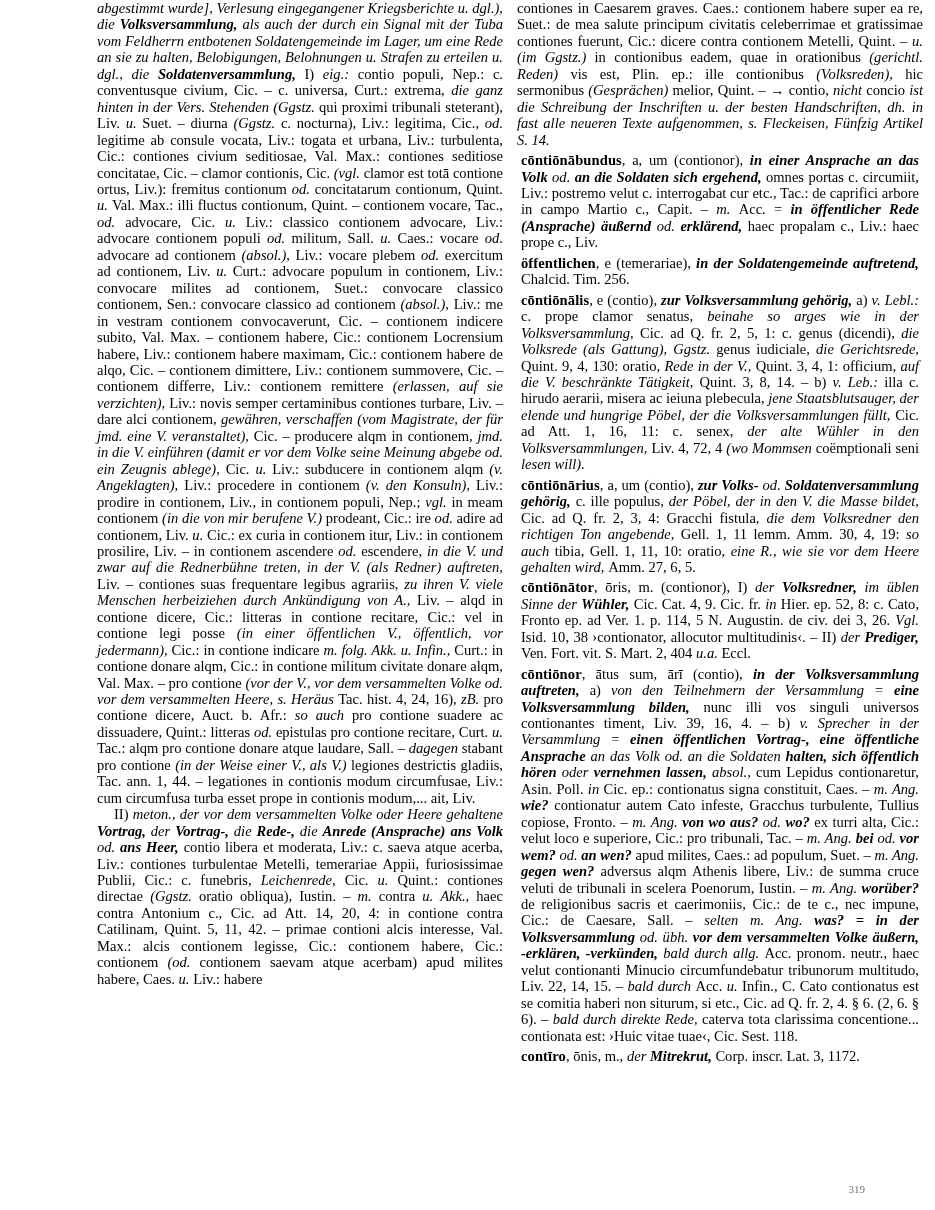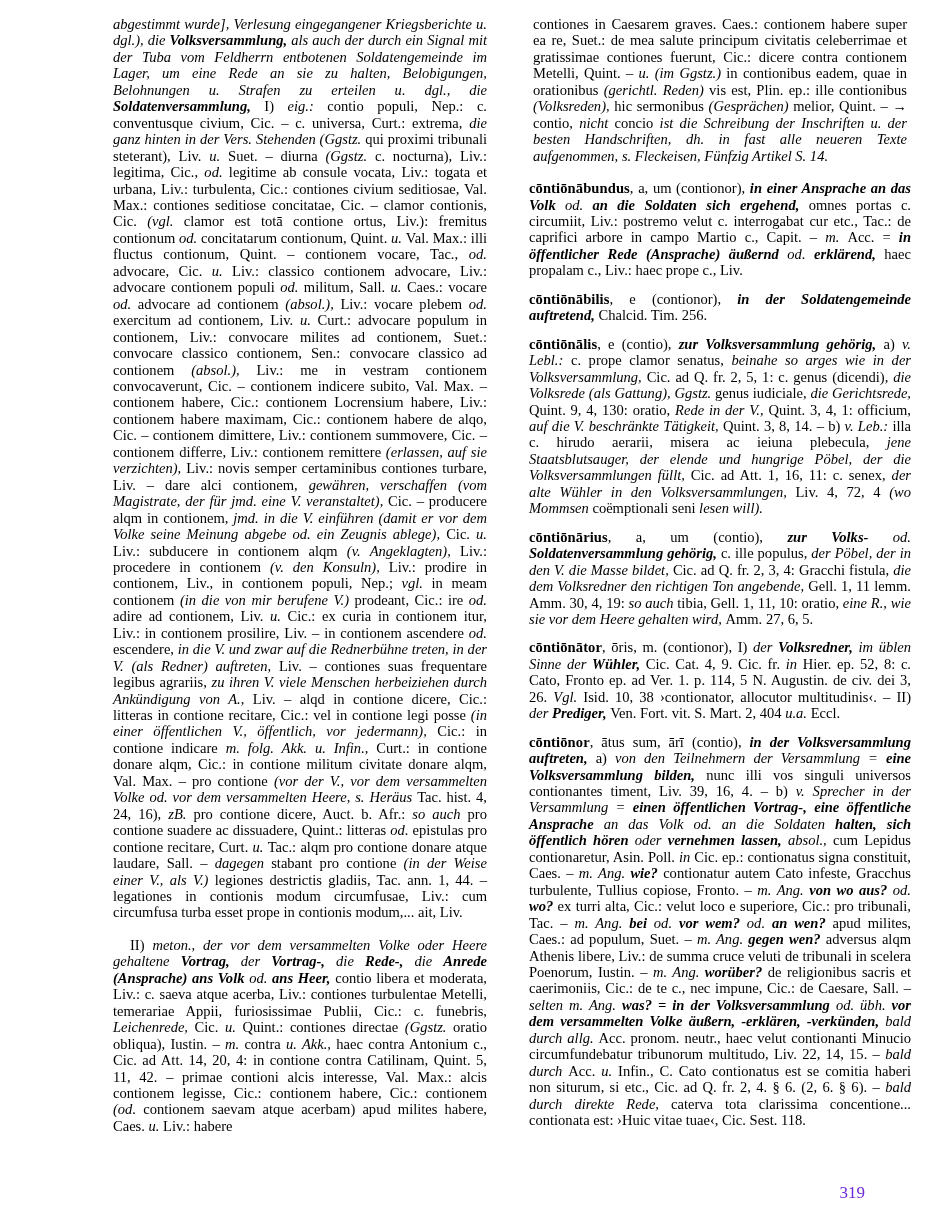--- a/index.html
+++ b/index.html
@@ -34,72 +34,73 @@
     text-justify: inter-word;
     hyphens: manual;
   }
   .col-left {
     margin-left: 97px;
   }
   .col-right {
     margin-left: 14px;
   }
   .block {
-    margin: 16px;
+    margin: 0;
     padding: 0;
     text-indent: 0;
   }
   .block.indent {
     text-indent: 17px;
   }
   .entry {
-    margin: 12px;
+    margin: 4px;
     padding: 0;
     text-indent: 0;
   }
   .hw {
     font-weight: bold;
     font-style: normal;
     letter-spacing: 0.1px;
   }
   .i {
     font-style: italic;
   }
   .bi {
     font-style: italic;
     font-weight: bold;
   }
   .pageno {
     position: absolute;
     right: 70px;
     top: 1183px;
-    font-size: 17px;
+    font-size: 11px;
     font-family: "Liberation Serif", "DejaVu Serif", serif;
-    color: #6d28d9;
+    color: #737373;
   }
 </style>
 </head>
 <body>
 
 <div class="page">
 
   <div class="columns">
 
     <div class="col col-left" id="col-left">
         <p class="block"><span class="i">abgestimmt wurde], Verlesung eingegangener Kriegsberichte u. dgl.), die </span><span class="bi">Volksversammlung,</span><span class="i"> als auch der durch ein Signal mit der Tuba vom Feldherrn entbotenen Soldatengemeinde im Lager, um eine Rede an sie zu halten, Belobigungen, Belohnungen u. Strafen zu erteilen u. dgl., die </span><span class="bi">Soldatenversammlung,</span><span> I) </span><span class="i">eig.: </span><span>contio populi, Nep.: c. conventusque civium, Cic. – c. universa, Curt.: extrema, </span><span class="i">die ganz hinten in der Vers. Stehenden (Ggstz. </span><span>qui proximi tribunali steterant), Liv. </span><span class="i">u. </span><span>Suet. – diurna </span><span class="i">(Ggstz. </span><span>c. nocturna), Liv.: legitima, Cic., </span><span class="i">od. </span><span>legitime ab consule vocata, Liv.: togata et urbana, Liv.: turbulenta, Cic.: contiones civium seditiosae, Val. Max.: contiones seditiose concitatae, Cic. – clamor contionis, Cic. </span><span class="i">(vgl. </span><span>clamor est totā contione ortus, Liv.): fremitus contionum </span><span class="i">od. </span><span>concitatarum contionum, Quint. </span><span class="i">u. </span><span>Val. Max.: illi fluctus contionum, Quint. – contionem vocare, Tac., </span><span class="i">od. </span><span>advocare, Cic. </span><span class="i">u. </span><span>Liv.: classico contionem advocare, Liv.: advocare contionem populi </span><span class="i">od. </span><span>militum, Sall. </span><span class="i">u. </span><span>Caes.: vocare </span><span class="i">od. </span><span>advocare ad contionem </span><span class="i">(absol.), </span><span>Liv.: vocare plebem </span><span class="i">od. </span><span>exercitum ad contionem, Liv. </span><span class="i">u. </span><span>Curt.: advocare populum in contionem, Liv.: convocare milites ad contionem, Suet.: convocare classico contionem, Sen.: convocare classico ad contionem </span><span class="i">(absol.), </span><span>Liv.: me in vestram contionem convocaverunt, Cic. – contionem indicere subito, Val. Max. – contionem habere, Cic.: contionem Locrensium habere, Liv.: contionem habere maximam, Cic.: contionem habere de alqo, Cic. – contionem dimittere, Liv.: contionem summovere, Cic. – contionem differre, Liv.: contionem remittere </span><span class="i">(erlassen, auf sie verzichten), </span><span>Liv.: novis semper certaminibus contiones turbare, Liv. – dare alci contionem, </span><span class="i">gewähren, verschaffen (vom Magistrate, der für jmd. eine V. veranstaltet), </span><span>Cic. – producere alqm in contionem, </span><span class="i">jmd. in die V. einführen (damit er vor dem Volke seine Meinung abgebe od. ein Zeugnis ablege), </span><span>Cic. </span><span class="i">u. </span><span>Liv.: subducere in contionem alqm </span><span class="i">(v. Angeklagten), </span><span>Liv.: procedere in contionem </span><span class="i">(v. den Konsuln), </span><span>Liv.: prodire in contionem, Liv., in contionem populi, Nep.; </span><span class="i">vgl. </span><span>in meam contionem </span><span class="i">(in die von mir berufene V.) </span><span>prodeant, Cic.: ire </span><span class="i">od. </span><span>adire ad contionem, Liv. </span><span class="i">u. </span><span>Cic.: ex curia in contionem itur, Liv.: in contionem prosilire, Liv. – in contionem ascendere </span><span class="i">od. </span><span>escendere, </span><span class="i">in die V. und zwar auf die Rednerbühne treten, in der V. (als Redner) auftreten, </span><span>Liv. – contiones suas frequentare legibus agrariis, </span><span class="i">zu ihren V. viele Menschen herbeiziehen durch Ankündigung von A., </span><span>Liv. – alqd in contione dicere, Cic.: litteras in contione recitare, Cic.: vel in contione legi posse </span><span class="i">(in einer öffentlichen V., öffentlich, vor jedermann), </span><span>Cic.: in contione indicare </span><span class="i">m. folg. Akk. u. Infin., </span><span>Curt.: in contione donare alqm, Cic.: in contione militum civitate donare alqm, Val. Max. – pro contione </span><span class="i">(vor der V., vor dem versammelten Volke od. vor dem versammelten Heere, s. Heräus </span><span>Tac. hist. 4, 24, 16), </span><span class="i">zB. </span><span>pro contione dicere, Auct. b. Afr.: </span><span class="i">so auch </span><span>pro contione suadere ac dissuadere, Quint.: litteras </span><span class="i">od. </span><span>epistulas pro contione recitare, Curt. </span><span class="i">u. </span><span>Tac.: alqm pro contione donare atque laudare, Sall. – </span><span class="i">dagegen </span><span>stabant pro contione </span><span class="i">(in der Weise einer V., als V.) </span><span>legiones destrictis gladiis, Tac. ann. 1, 44. – legationes in contionis modum circumfusae, Liv.: cum circumfusa turba esset prope in contionis modum,... ait, Liv.</span></p>
         <p class="block indent"><span>II) </span><span class="i">meton., der vor dem versammelten Volke oder Heere gehaltene </span><span class="bi">Vortrag,</span><span class="i"> der </span><span class="bi">Vortrag-,</span><span class="i"> die </span><span class="bi">Rede-,</span><span class="i"> die </span><span class="bi">Anrede (Ansprache) ans Volk </span><span class="i">od. </span><span class="bi">ans Heer, </span><span>contio libera et moderata, Liv.: c. saeva atque acerba, Liv.: contiones turbulentae Metelli, temerariae Appii, furiosissimae Publii, Cic.: c. funebris, </span><span class="i">Leichenrede, </span><span>Cic. </span><span class="i">u. </span><span>Quint.: contiones directae </span><span class="i">(Ggstz. </span><span>oratio obliqua), Iustin. – </span><span class="i">m. </span><span>contra </span><span class="i">u. Akk., </span><span>haec contra Antonium c., Cic. ad Att. 14, 20, 4: in contione contra Catilinam, Quint. 5, 11, 42. – primae contioni alcis interesse, Val. Max.: alcis contionem legisse, Cic.: contionem habere, Cic.: contionem </span><span class="i">(od. </span><span>contionem saevam atque acerbam) apud milites habere, Caes. </span><span class="i">u. </span><span>Liv.: habere</span></p>
       </div>
 
     <div class="col col-right" id="col-right">
         <p class="block"><span>contiones in Caesarem graves. Caes.: contionem habere super ea re, Suet.: de mea salute principum civitatis celeberrimae et gratissimae contiones fuerunt, Cic.: dicere contra contionem Metelli, Quint. – </span><span class="i">u. (im Ggstz.) </span><span>in contionibus eadem, quae in orationibus </span><span class="i">(gerichtl. Reden) </span><span>vis est, Plin. ep.: ille contionibus </span><span class="i">(Volksreden), </span><span>hic sermonibus </span><span class="i">(Gesprächen) </span><span>melior, Quint. – → contio, </span><span class="i">nicht </span><span>concio </span><span class="i">ist die Schreibung der Inschriften u. der besten Handschriften, dh. in fast alle neueren Texte aufgenommen, s. Fleckeisen, Fünfzig Artikel S. 14.</span></p>
         <p class="block entry"><span class="hw">cōntiōnābundus</span><span>, a, um (contionor), </span><span class="bi">in einer Ansprache an das Volk </span><span class="i">od. </span><span class="bi">an die Soldaten sich ergehend, </span><span>omnes portas c. circumiit, Liv.: postremo velut c. interrogabat cur etc., Tac.: de caprifici arbore in campo Martio c., Capit. – </span><span class="i">m. </span><span>Acc. = </span><span class="bi">in öffentlicher Rede (Ansprache) äußernd </span><span class="i">od. </span><span class="bi">erklärend, </span><span>haec propalam c., Liv.: haec prope c., Liv.</span></p>
-        <p class="block entry"><span class="hw">cōntiōnābilis</span><span>, e (contionor), </span><span class="bi">in der Soldatengemeinde auftretend, </span><span>Chalcid. Tim. 256.</span></p>
+        <p class="block entry"><span class="hw">öffentlichen</span><span>, e (temerariae), </span><span class="bi">in der Soldatengemeinde auftretend, </span><span>Chalcid. Tim. 256.</span></p>
         <p class="block entry"><span class="hw">cōntiōnālis</span><span>, e (contio), </span><span class="bi">zur Volksversammlung gehörig, </span><span>a) </span><span class="i">v. Lebl.: </span><span>c. prope clamor senatus, </span><span class="i">beinahe so arges wie in der Volksversammlung, </span><span>Cic. ad Q. fr. 2, 5, 1: c. genus (dicendi), </span><span class="i">die Volksrede (als Gattung), Ggstz. </span><span>genus iudiciale, </span><span class="i">die Gerichtsrede, </span><span>Quint. 9, 4, 130: oratio, </span><span class="i">Rede in der V., </span><span>Quint. 3, 4, 1: officium, </span><span class="i">auf die V. beschränkte Tätigkeit, </span><span>Quint. 3, 8, 14. – b) </span><span class="i">v. Leb.: </span><span>illa c. hirudo aerarii, misera ac ieiuna plebecula, </span><span class="i">jene Staatsblutsauger, der elende und hungrige Pöbel, der die Volksversammlungen füllt, </span><span>Cic. ad Att. 1, 16, 11: c. senex, </span><span class="i">der alte Wühler in den Volksversammlungen, </span><span>Liv. 4, 72, 4 </span><span class="i">(wo Mommsen </span><span>coëmptionali seni </span><span class="i">lesen will).</span></p>
         <p class="block entry"><span class="hw">cōntiōnārius</span><span>, a, um (contio), </span><span class="bi">zur Volks- </span><span class="i">od. </span><span class="bi">Soldatenversammlung gehörig, </span><span>c. ille populus, </span><span class="i">der Pöbel, der in den V. die Masse bildet, </span><span>Cic. ad Q. fr. 2, 3, 4: Gracchi fistula, </span><span class="i">die dem Volksredner den richtigen Ton angebende, </span><span>Gell. 1, 11 lemm. Amm. 30, 4, 19: </span><span class="i">so auch </span><span>tibia, Gell. 1, 11, 10: oratio, </span><span class="i">eine R., wie sie vor dem Heere gehalten wird, </span><span>Amm. 27, 6, 5.</span></p>
         <p class="block entry"><span class="hw">cōntiōnātor</span><span>, ōris, m. (contionor), I) </span><span class="i">der </span><span class="bi">Volksredner, </span><span class="i">im üblen Sinne der </span><span class="bi">Wühler, </span><span>Cic. Cat. 4, 9. Cic. fr. </span><span class="i">in </span><span>Hier. ep. 52, 8: c. Cato, Fronto ep. ad Ver. 1. p. 114, 5 N. Augustin. de civ. dei 3, 26. </span><span class="i">Vgl. </span><span>Isid. 10, 38 ›contionator, allocutor multitudinis‹. – II) </span><span class="i">der </span><span class="bi">Prediger, </span><span>Ven. Fort. vit. S. Mart. 2, 404 </span><span class="i">u.a. </span><span>Eccl.</span></p>
         <p class="block entry"><span class="hw">cōntiōnor</span><span>, ātus sum, ārī (contio), </span><span class="bi">in der Volksversammlung auftreten, </span><span>a) </span><span class="i">von den Teilnehmern der Versammlung = </span><span class="bi">eine Volksversammlung bilden, </span><span>nunc illi vos singuli universos contionantes timent, Liv. 39, 16, 4. – b) </span><span class="i">v. Sprecher in der Versammlung = </span><span class="bi">einen öffentlichen Vortrag-, eine öffentliche Ansprache </span><span class="i">an das Volk od. an die Soldaten </span><span class="bi">halten, sich öffentlich hören </span><span class="i">oder </span><span class="bi">vernehmen lassen, </span><span class="i">absol., </span><span>cum Lepidus contionaretur, Asin. Poll. </span><span class="i">in </span><span>Cic. ep.: contionatus signa constituit, Caes. – </span><span class="i">m. Ang. </span><span class="bi">wie? </span><span>contionatur autem Cato infeste, Gracchus turbulente, Tullius copiose, Fronto. – </span><span class="i">m. Ang. </span><span class="bi">von wo aus? </span><span class="i">od. </span><span class="bi">wo? </span><span>ex turri alta, Cic.: velut loco e superiore, Cic.: pro tribunali, Tac. – </span><span class="i">m. Ang. </span><span class="bi">bei </span><span class="i">od. </span><span class="bi">vor wem? </span><span class="i">od. </span><span class="bi">an wen? </span><span>apud milites, Caes.: ad populum, Suet. – </span><span class="i">m. Ang. </span><span class="bi">gegen wen? </span><span>adversus alqm Athenis libere, Liv.: de summa cruce veluti de tribunali in scelera Poenorum, Iustin. – </span><span class="i">m. Ang. </span><span class="bi">worüber? </span><span>de religionibus sacris et caerimoniis, Cic.: de te c., nec impune, Cic.: de Caesare, Sall. – </span><span class="i">selten m. Ang. </span><span class="bi">was? = in der Volksversammlung </span><span class="i">od. übh. </span><span class="bi">vor dem versammelten Volke äußern, -erklären, -verkünden, </span><span class="i">bald durch allg. </span><span>Acc. pronom. neutr., haec velut contionanti Minucio circumfundebatur tribunorum multitudo, Liv. 22, 14, 15. – </span><span class="i">bald durch </span><span>Acc. </span><span class="i">u. </span><span>Infin., C. Cato contionatus est se comitia haberi non siturum, si etc., Cic. ad Q. fr. 2, 4. § 6. (2, 6. § 6). – </span><span class="i">bald durch direkte Rede, </span><span>caterva tota clarissima concentione... contionata est: ›Huic vitae tuae‹, Cic. Sest. 118.</span></p>
+        <p class="block entry"><span class="hw">contīro</span><span>, ōnis, m., </span><span class="i">der </span><span class="bi">Mitrekrut, </span><span>Corp. inscr. Lat. 3, 1172.</span></p>
       </div>
 
   </div>
 
   <div class="pageno">319</div>
 
 </div>
 
 </body></html>

